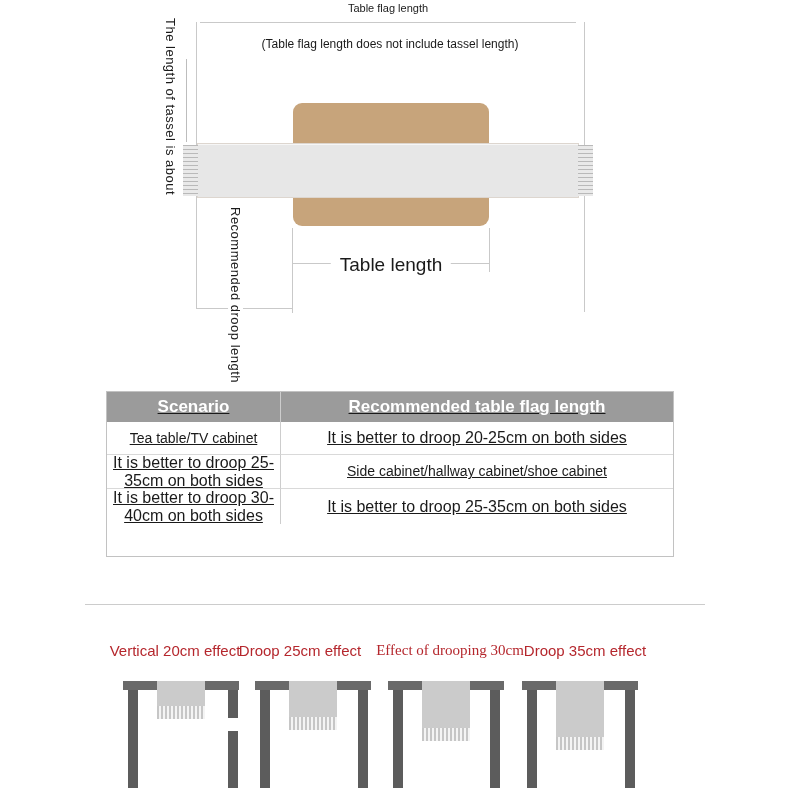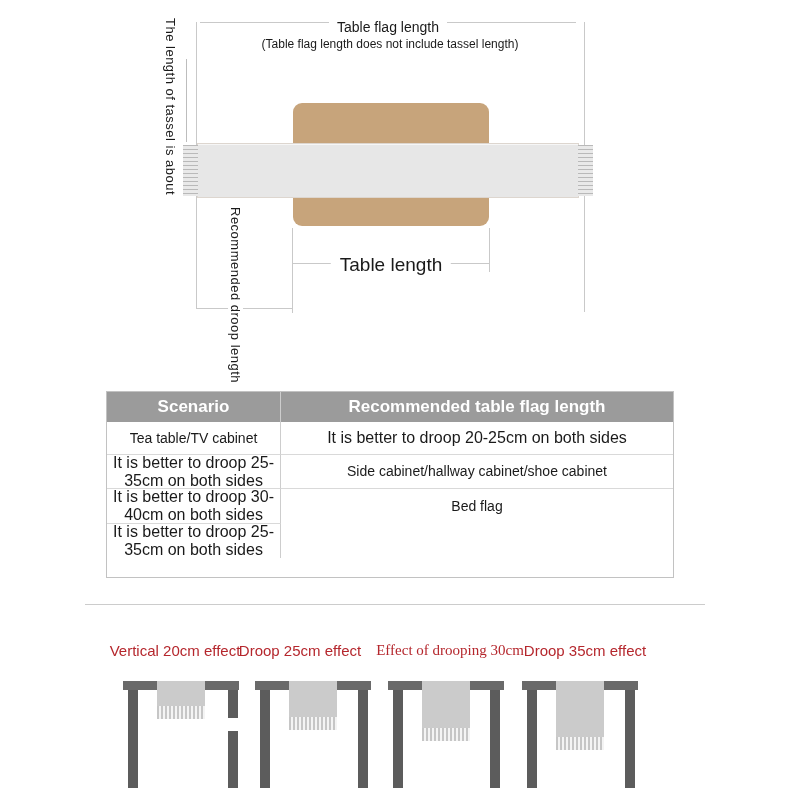--- a/index.html
+++ b/index.html
@@ -6,42 +6,42 @@
   #canvas{
     position:relative;width:790px;height:790px;background:#fff;overflow:hidden;
     font-family:"Liberation Sans", sans-serif;color:#1a1a1a;
   }
   .abs{position:absolute;}
 
   
   .mline{background:#c9c9c9;}
   .h1{height:1px;} .w1{width:1px;}
   .lbl{background:#fff;white-space:nowrap;}
-  .flag-label{top:19px;left:388px;transform:translateX(-50%);font-size:14px;padding:0 8px;}
+  .flag-label{top:2px;left:388px;transform:translateX(-50%);font-size:11px;padding:0 8px;}
   .flag-note{top:37px;left:390px;transform:translateX(-50%);font-size:12px;}
   .vtext{writing-mode:vertical-rl;background:#fff;font-size:13px;letter-spacing:.5px;white-space:nowrap;}
   .tassel-text{top:18px;left:163px;height:210px;display:flex;align-items:center;}
   .droop-text{top:207px;left:228px;height:182px;display:flex;align-items:center;}
   .tabletop{
     left:293px;top:103px;width:196px;height:123px;background:#c7a47b;border-radius:9px;
   }
   .runner{
     left:198px;top:144px;width:380px;height:52px;background:#e7e7e7;
     border-top:1px solid #f6f6f6;box-shadow:0 0 0 1px #ddd6cf;
   }
   .fringe-h{
     top:145px;width:15px;height:51px;
     background:repeating-linear-gradient(180deg,#b9b9b9 0 1px,#e9e9e9 1px 4px);
   }
   .tl-label{top:254px;left:391px;transform:translateX(-50%);font-size:19px;padding:0 9px;}
 
   
   .rec-table{
-    left:106px;top:391px;width:568px;height:187px;border:1px solid #c2c2c2;box-sizing:border-box;
-    display:grid;grid-template-columns:174px 1fr;grid-template-rows:30px 33px 34px 35px 34px;
+    left:106px;top:391px;width:568px;height:166px;border:1px solid #c2c2c2;box-sizing:border-box;
+    display:grid;grid-template-columns:174px 1fr;grid-template-rows:30px 33px 34px 35px 34px;text-decoration:underline;
   }
   .rec-table>div{
     display:flex;align-items:center;justify-content:center;text-align:center;
     border-bottom:1px solid #d9d9d9;box-sizing:border-box;
   }
   .rec-table>div:nth-child(odd){border-right:1px solid #cdcdcd;}
   .rec-table .hd{background:#9b9b9b;color:#fff;font-weight:bold;font-size:17px;border-bottom:none;}
   .cell-s{font-size:14px;line-height:1.2;padding:12px 10px;}
   .cell-r{font-size:16px;}
   .rec-table>div:nth-last-child(-n+2){border-bottom:none;}
@@ -91,21 +91,20 @@
     <div class="hd">Recommended table flag length</div>
 
     <div class="cell-s">Tea table/TV cabinet</div>
     <div class="cell-r">It is better to droop 20-25cm on both sides</div>
 
     <div class="cell-r">It is better to droop 25-35cm on both sides</div>
 
     <div class="cell-s" style="padding:0 28px;">Side cabinet/hallway cabinet/shoe cabinet</div>
     <div class="cell-r">It is better to droop 30-40cm on both sides</div>
 
-    <div class="cell-s">Bed flag</div>
     <div class="cell-r">It is better to droop 25-35cm on both sides</div>
   </div>
 
   <div class="abs divider"></div>
 
   <div class="abs fx-label" style="left:175px;">Vertical 20cm effect</div>
   <div class="abs fx-label" style="left:300px;">Droop 25cm effect</div>
   <div class="abs fx-label" style="left:450px;font-family:Liberation Serif, serif;">Effect of drooping 30cm</div>
   <div class="abs fx-label" style="left:585px;">Droop 35cm effect</div>
 

